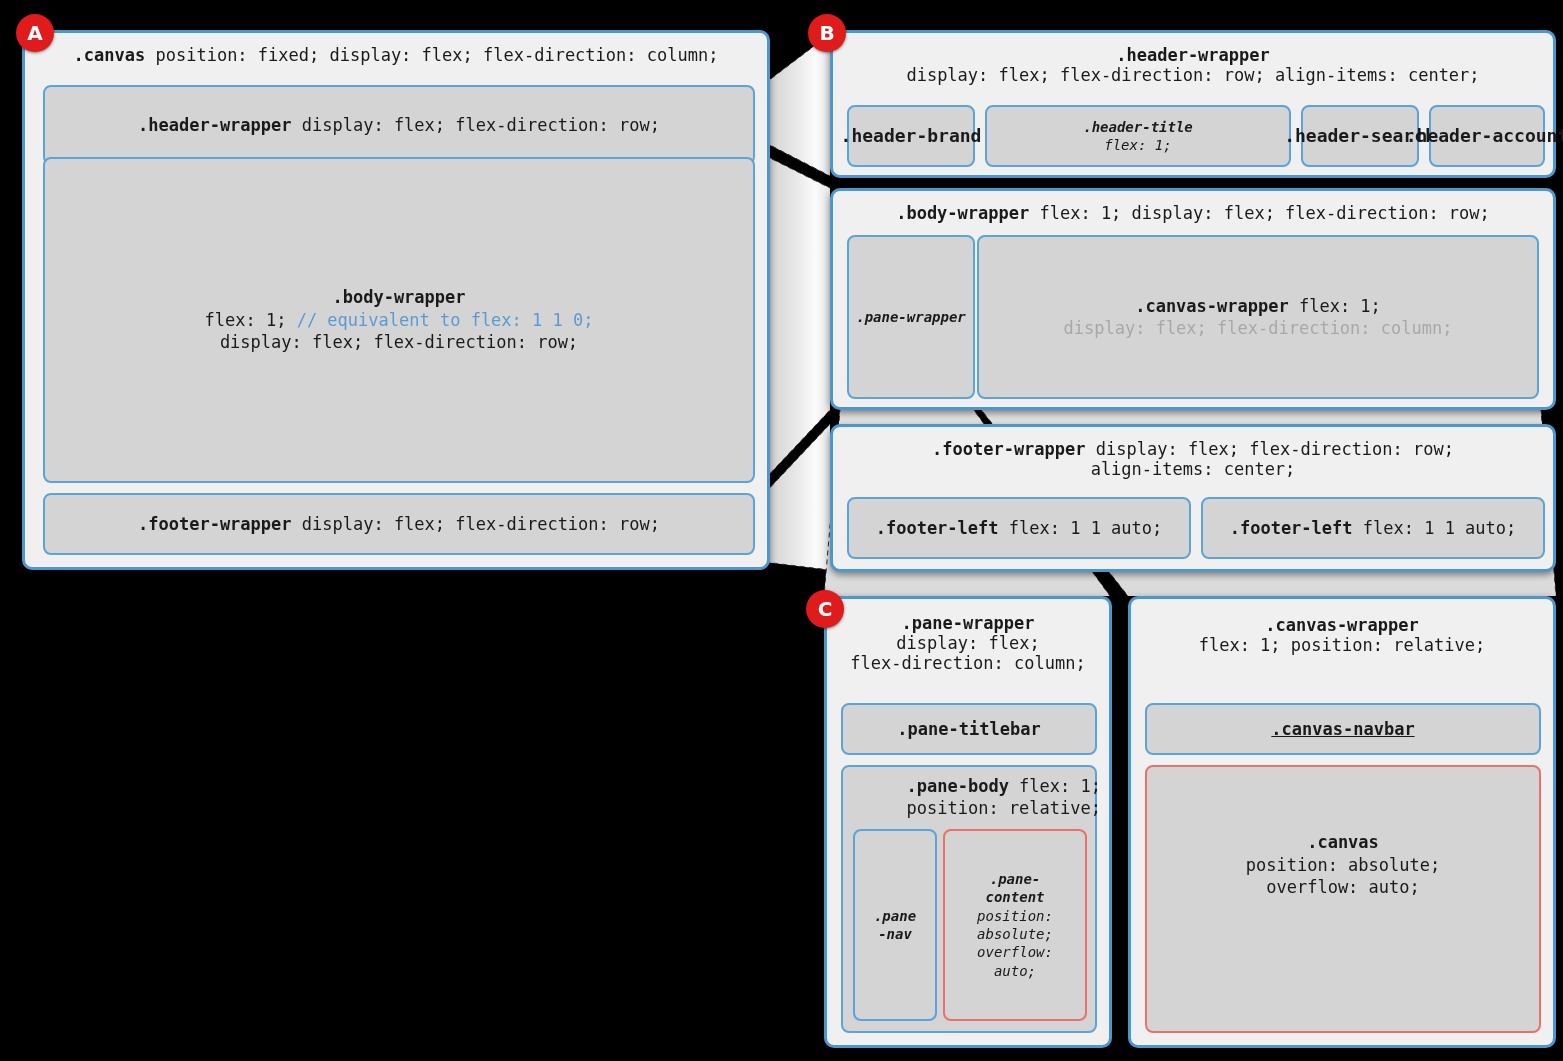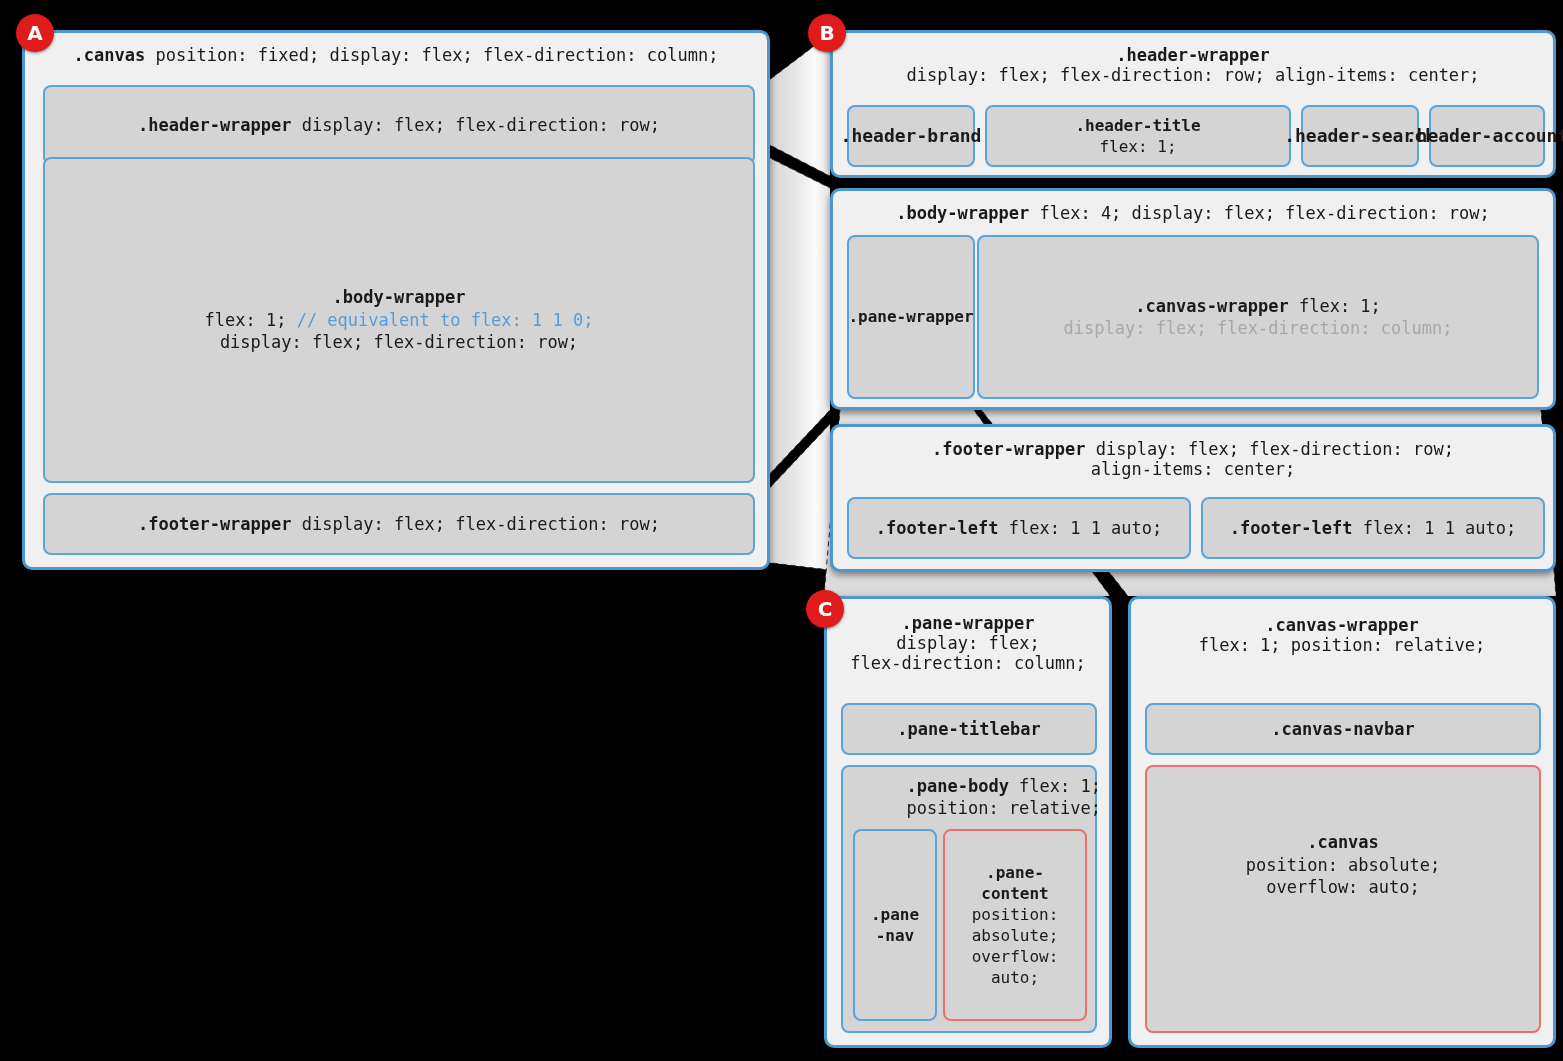--- a/index.html
+++ b/index.html
@@ -28,21 +28,21 @@
     line-height:1.32;
   }
   .box.red{border-color:#e8716a;align-items:center;}
   .lbl{display:block;padding:0 6px;}
   b{font-weight:bold;}
   .cmt{color:#5a9bd4;}
   .dim{color:#a8a8a8;}
 
   
   .t17{font-size:17px;}
-  .t16{font-size:16px;}
+  .t16{font-size:14px;font-style:italic;}
   .t15{font-size:18px;}
 
   
   .badge{
     position:absolute;width:38px;height:38px;border-radius:50%;
     background:#e01b1b;color:#fff;
     font-family:"DejaVu Sans","Liberation Sans",sans-serif;
     font-weight:bold;font-size:20px;
     display:flex;align-items:center;justify-content:center;
     z-index:60;box-shadow:0 1px 3px rgba(0,0,0,.5);
@@ -154,21 +154,21 @@
   </div>
 
   <div class="box t15" style="left:596px;top:72px;width:116px;height:62px;">
     <span class="lbl"><b>.header-⁠account</b></span>
   </div>
 </div>
 
 <div class="panel" style="left:830px;top:188px;width:726px;height:222px;z-index:20;">
 
   <div style="position:absolute;left:0;top:12px;width:100%;text-align:center;" class="t17">
-    <b>.body-wrapper</b><span> flex: 4; display: flex; flex-direction: row;</span>
+    <b>.body-wrapper</b><span> flex: 1; display: flex; flex-direction: row;</span>
   </div>
 
   <div class="box t16" style="left:14px;top:44px;width:128px;height:164px;">
     <span class="lbl"><b>.pane-⁠wrapper</b></span>
   </div>
 
   <div class="box t17" style="left:144px;top:44px;width:562px;height:164px;">
     <span class="lbl">
       <b>.canvas-wrapper</b><span> flex: 1;</span><br>
       <span class="dim">display: flex; flex-direction: column;</span>
@@ -234,21 +234,21 @@
   </div>
 </div>
 
 <div class="panel" style="left:1128px;top:596px;width:428px;height:452px;z-index:20;">
 
   <div style="position:absolute;left:0;top:16px;width:100%;text-align:center;" class="t17">
     <b>.canvas-wrapper</b><br>
     <span>flex: 1; position: relative;</span>
   </div>
 
-  <div class="box t17" style="left:14px;top:104px;width:396px;height:52px;">
+  <div class="box t17" style="left:14px;top:104px;width:396px;height:52px;text-decoration:underline;">
     <span class="lbl"><b>.canvas-navbar</b></span>
   </div>
 
   <div class="box red t17" style="left:14px;top:166px;width:396px;height:268px;">
     <span class="lbl" style="position:relative;top:-34px;">
       <b>.canvas</b><br>
       <span>position: absolute;</span><br>
       <span>overflow: auto;</span>
     </span>
   </div>

